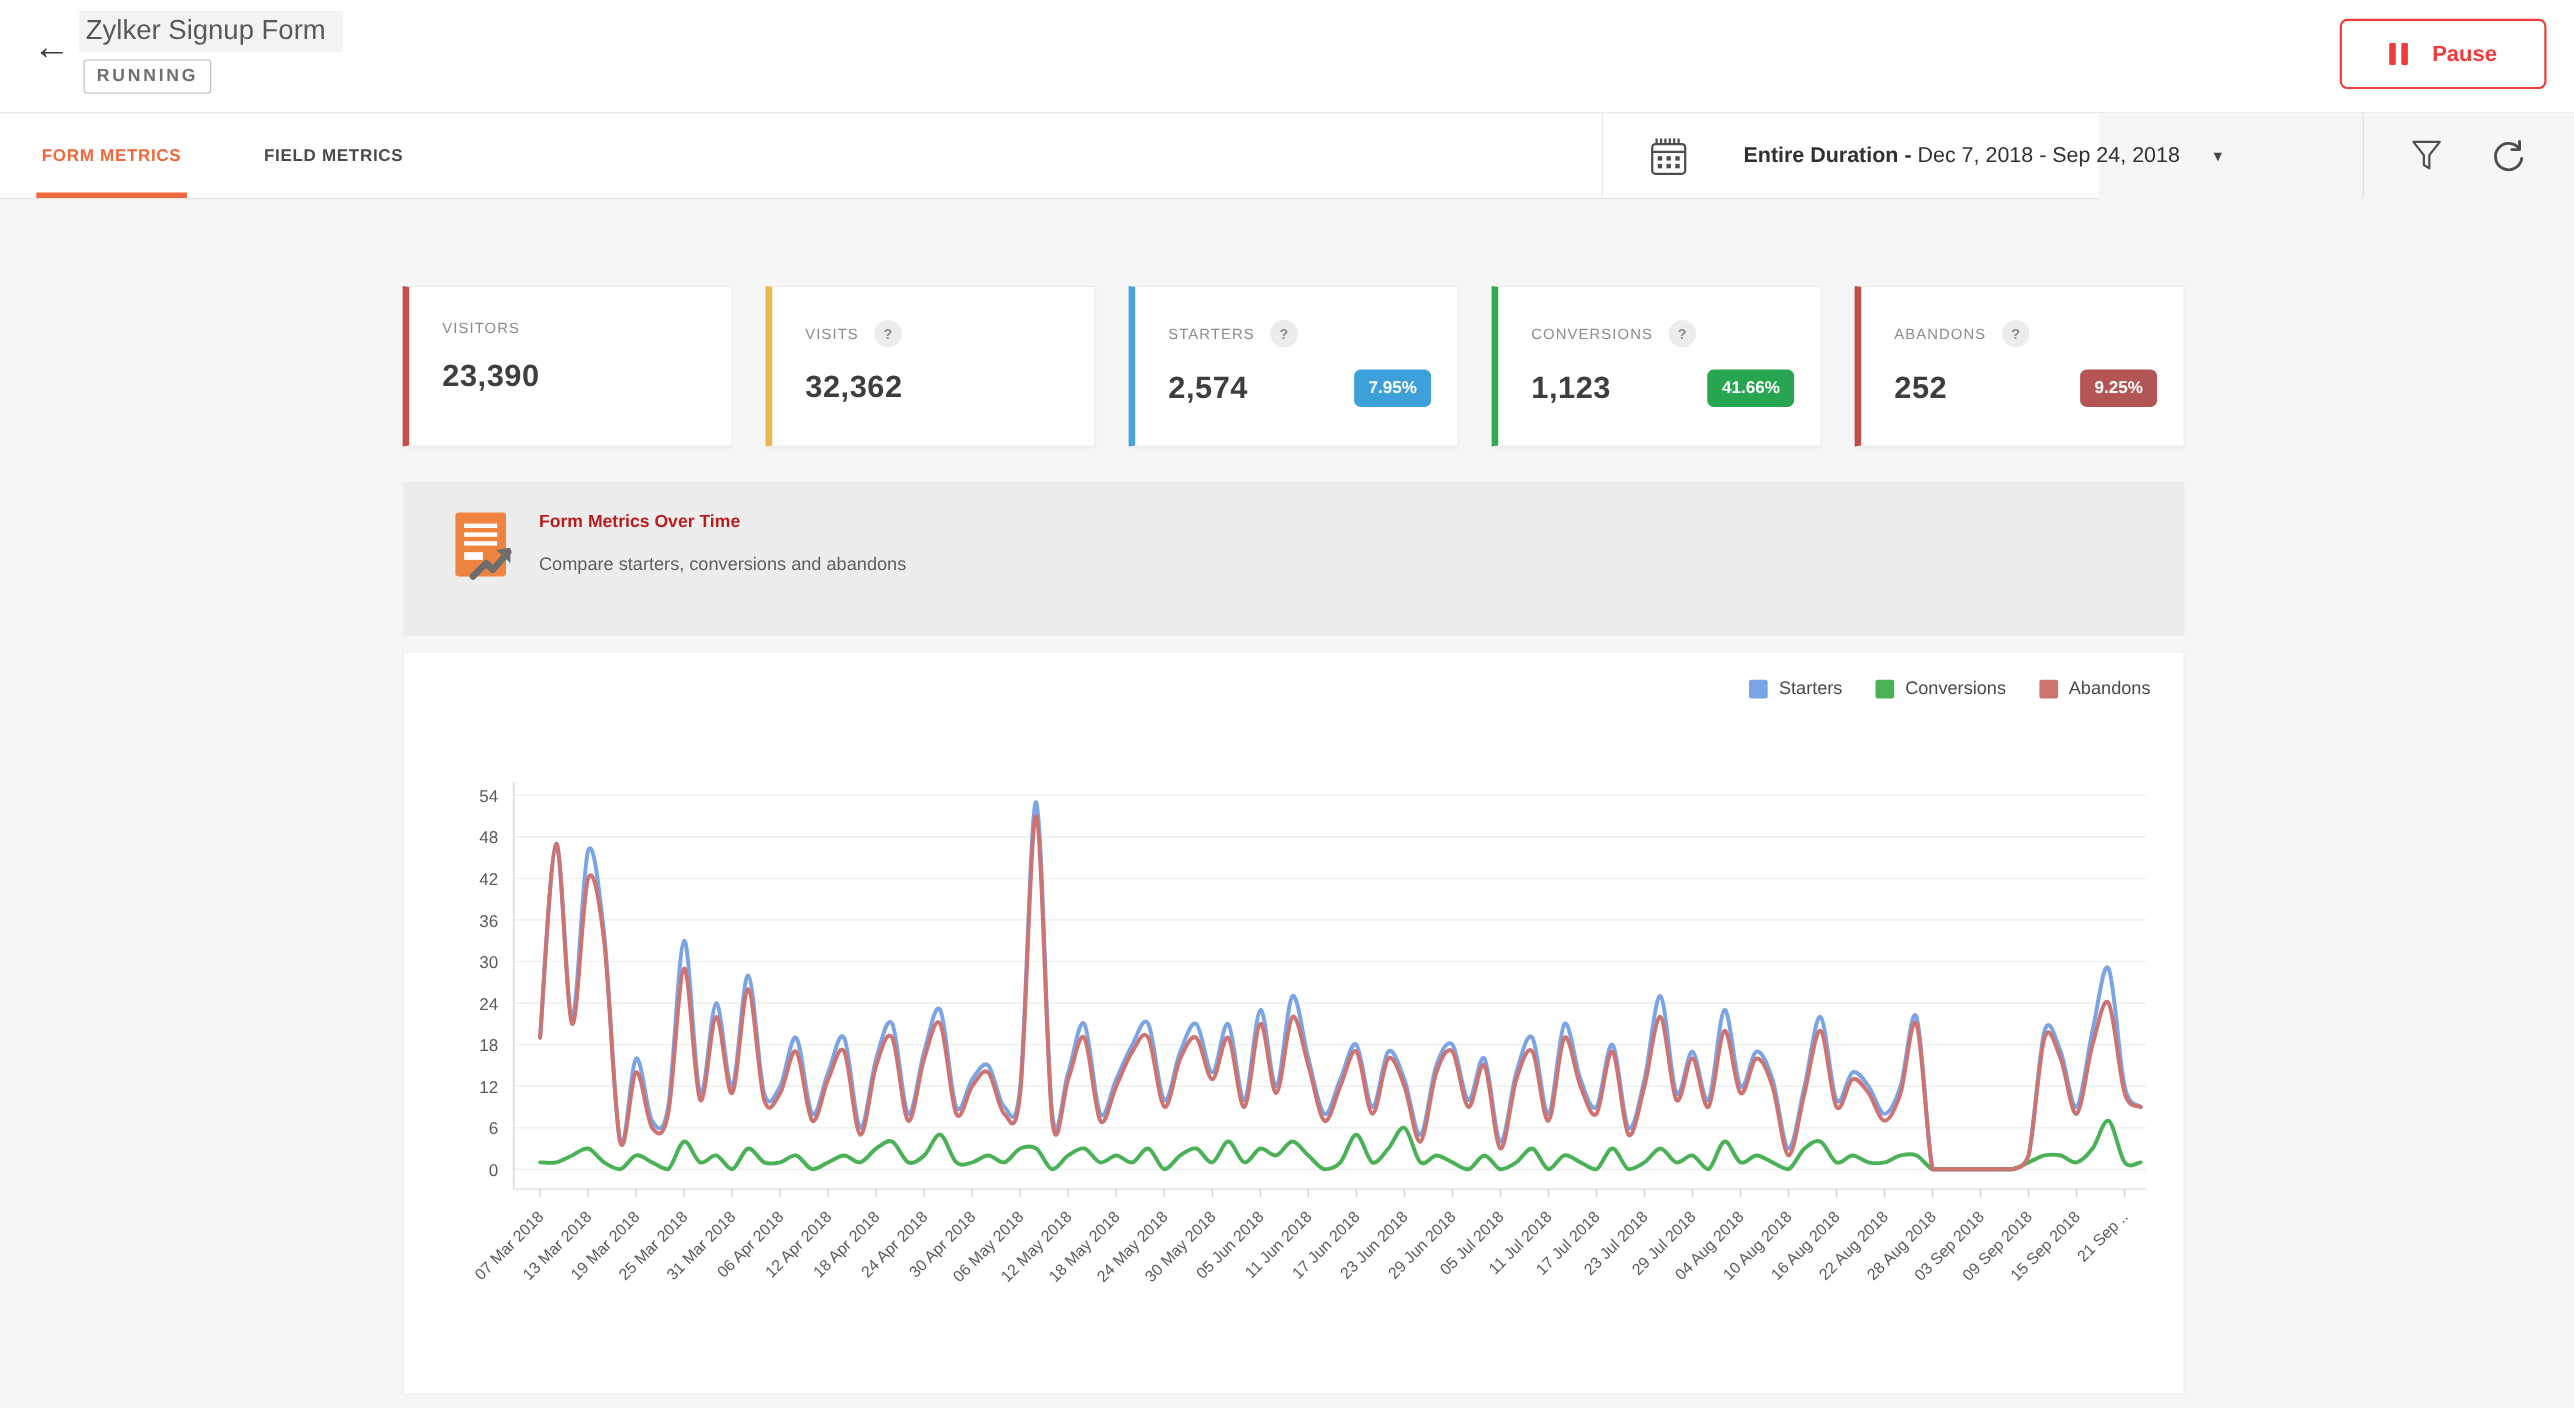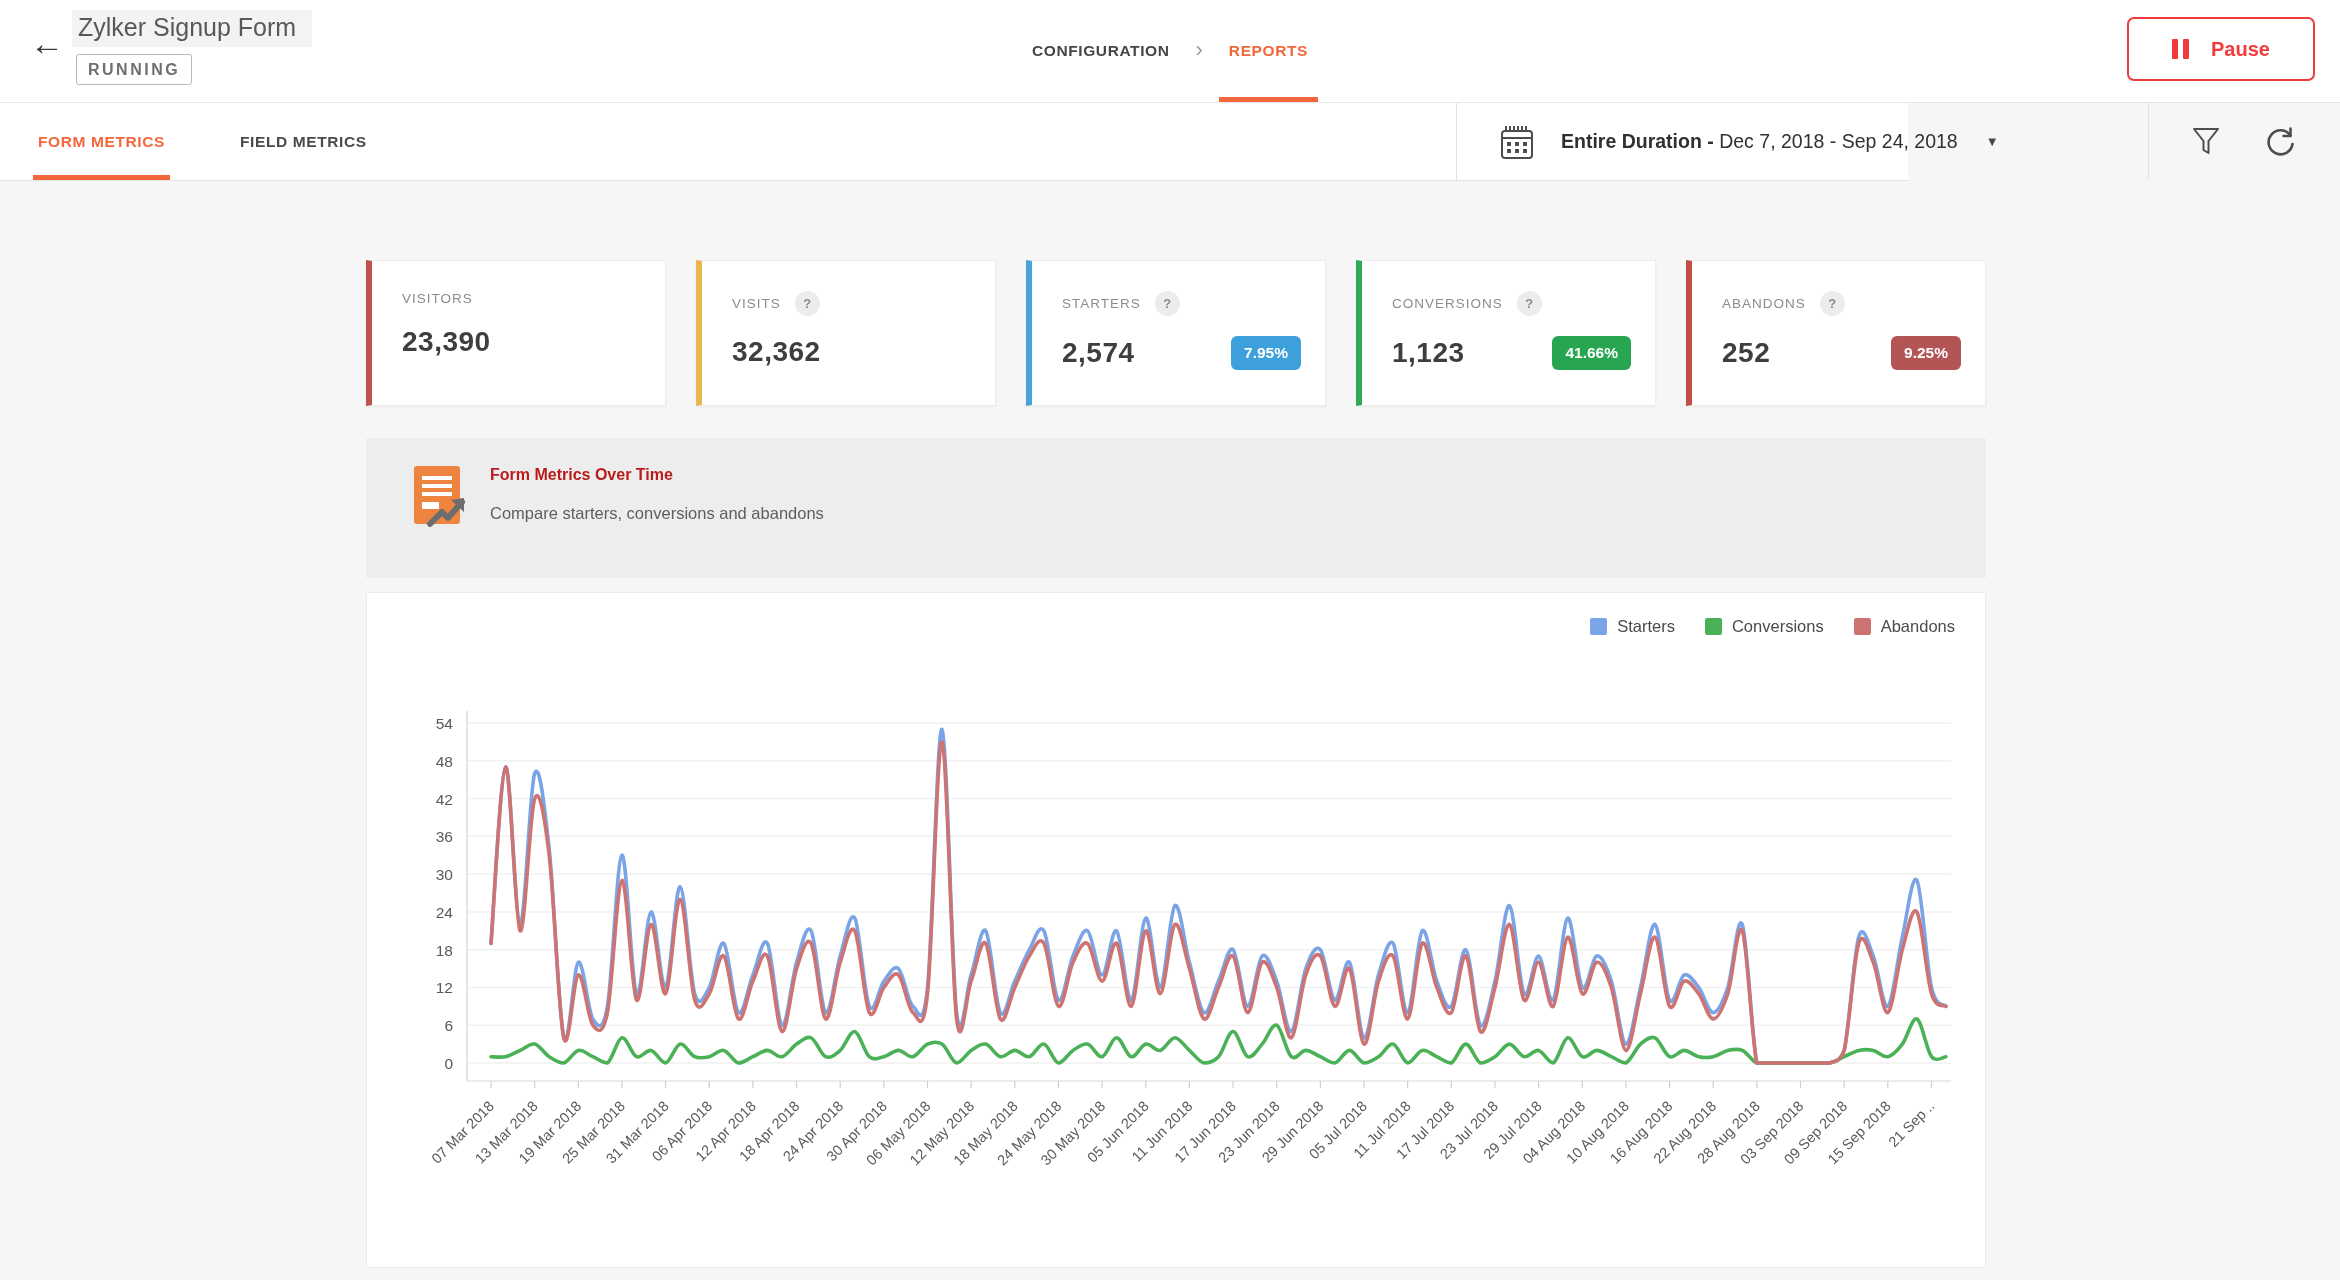--- a/index.html
+++ b/index.html
@@ -24,21 +24,21 @@
 
   
   .tabbar { position:absolute; left:0; top:103px; width:1908px; height:78px; background:#fff; border-bottom:1px solid #e2e2e2; }
   .tab { position:absolute; top:0; height:100%; display:flex; align-items:center; font-size:15.5px; letter-spacing:0.6px; cursor:pointer; }
   .tab-form { left:38px; color:#f2673b; font-weight:bold; }
   .tab-underline { position:absolute; left:-5px; right:-5px; bottom:0; height:5px; background:#f2673b; }
   .tab-field { left:240px; color:#4a4a4a; font-weight:bold; }
   .date-section { position:absolute; left:1456px; top:0; width:692px; height:100%; border-left:1px solid #e2e2e2; display:flex; align-items:center; cursor:pointer; }
   .cal-icon { margin-left:42px; }
   .date-text { margin-left:26px; font-size:19.5px; color:#303030; white-space:nowrap; }
-  .date-text b { font-weight:bold; }
+  .date-text b { font-weight:bold;margin-left:24px; }
   .caret-down { margin-left:28px; font-size:13px; color:#474747; }
   .icons-section { position:absolute; left:2148px; top:0; width:192px; height:100%; border-left:1px solid #e2e2e2; display:flex; align-items:center; justify-content:space-evenly; }
   .tool-icon { cursor:pointer; display:flex; align-items:center; }
 
   
   .cards-row { position:absolute; left:366px; top:260px; width:1620px; height:146px; display:flex; gap:30px; }
   .card { flex:1; background:#fff; border:1px solid #ececec; border-left:6px solid #999; box-shadow:0 1px 2px rgba(0,0,0,0.05); padding:30px 24px 0 30px; }
   .card-top { display:flex; align-items:center; gap:14px; }
   .card-label { font-size:13.5px; color:#8c8c8c; letter-spacing:1px; }
   .help-dot { width:25px; height:25px; border-radius:50%; background:#ececec; color:#8a8a8a; font-size:13px; font-weight:bold; display:flex; align-items:center; justify-content:center; cursor:pointer; }
@@ -61,28 +61,20 @@
   .chart-svg { position:absolute; left:0; top:0; }
 </style>
 </head>
 <body>
 
 <div class="header">
   <span class="back-arrow">←</span>
   <div class="form-title">Zylker Signup Form</div>
   <div class="status-pill">RUNNING</div>
 
-  <div class="breadcrumb">
-    <span class="crumb">CONFIGURATION</span>
-    <span class="crumb-chev">›</span>
-    <span class="crumb-active-wrap">
-      <span class="crumb crumb-active">REPORTS</span>
-      <span class="crumb-underline"></span>
-    </span>
-  </div>
 
   <div class="pause-btn">
     <span class="pause-icon">
         <span></span>
         <span></span>
       </span>
     <span class="pause-label">Pause</span>
   </div>
 </div>
 

